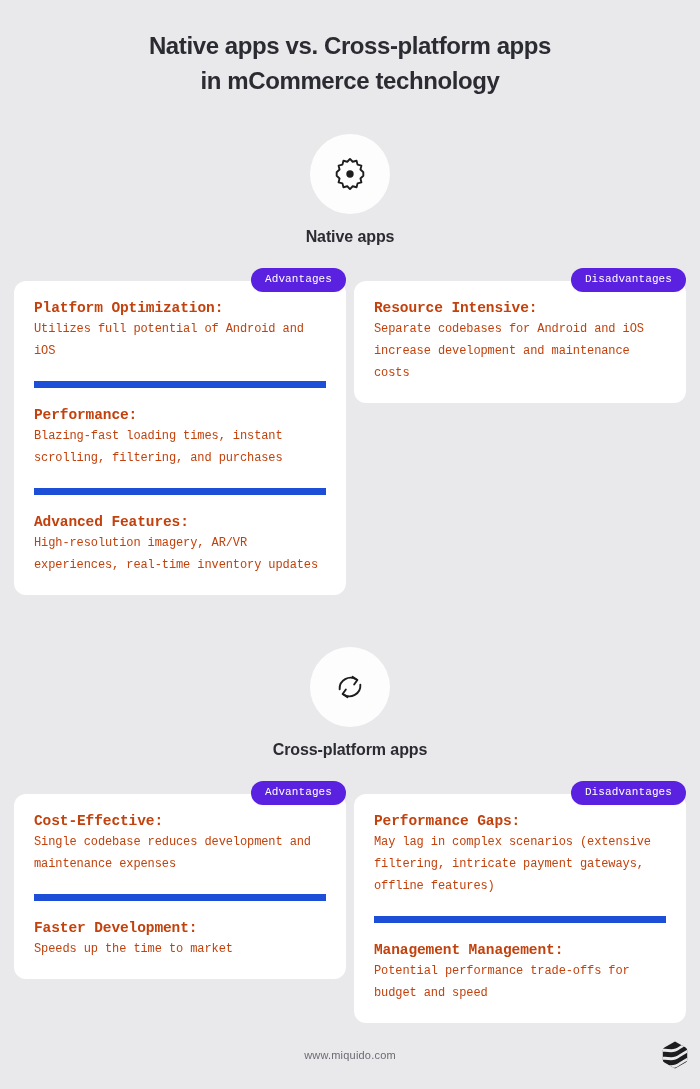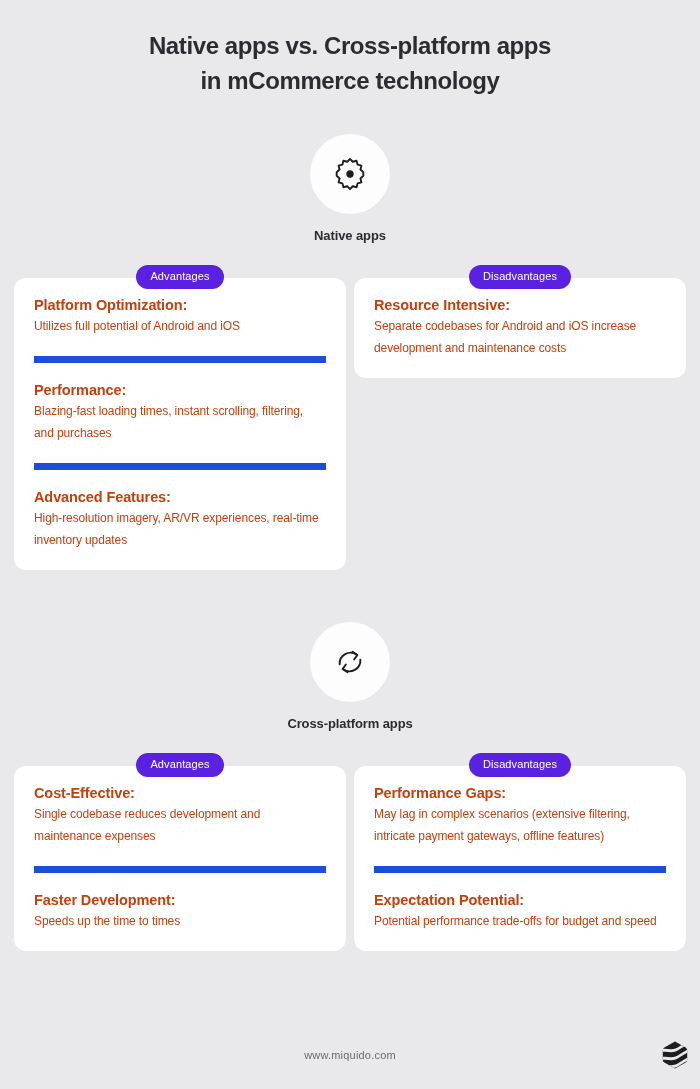--- a/index.html
+++ b/index.html
@@ -49,40 +49,41 @@
     width: 80px;
     height: 80px;
     border-radius: 50%;
     background: #fdfdfd;
     display: flex;
     align-items: center;
     justify-content: center;
   }
   .section-label {
     margin-top: 14px;
-    font-size: 13px;
+    font-size: 16px;
     font-weight: 700;
     letter-spacing: -0.1px;
     color: #2b2b32;
   }
 
   
   .cards-row {
     width: 700px;
     display: flex;
     justify-content: space-between;
     padding: 0 14px;
     align-items: flex-start;
   }
   .column {
     width: 332px;
     position: relative;
     display: flex;
     flex-direction: column;
-    align-items: center;
+    align-items: flex-end;
+    font-family: Liberation Mono, monospace;
   }
   .badge {
     position: relative;
     z-index: 3;
     background: #5b21e0;
     color: #ffffff;
     font-size: 11px;
     line-height: 1;
     padding: 6px 14px 7px 14px;
     border-radius: 999px;
@@ -227,34 +228,34 @@
 
     <div class="column">
       <div class="badge">Advantages</div>
       <div class="card">
         <div class="card-item">
           <div class="item-title">Cost-Effective:</div>
           <div class="item-desc">Single codebase reduces develop­ment and maintenance expenses</div>
         </div>
         <div class="card-item">
           <div class="item-title">Faster Development:</div>
-          <div class="item-desc">Speeds up the time to times</div>
+          <div class="item-desc">Speeds up the time to market</div>
         </div>
       </div>
     </div>
 
     <div class="column">
       <div class="badge">Disadvantages</div>
       <div class="card">
         <div class="card-item">
           <div class="item-title">Performance Gaps:</div>
           <div class="item-desc">May lag in complex scenarios (extensive filtering, intricate pay­ment gateways, offline features)</div>
         </div>
         <div class="card-item">
-          <div class="item-title">Expectation Potential:</div>
+          <div class="item-title">Management Management:</div>
           <div class="item-desc">Potential performance trade-offs for budget and speed</div>
         </div>
       </div>
     </div>
 
   </div>
 
   <div class="footer">
     <span class="footer-url">www.miquido.com</span>
     <svg class="footer-logo" viewBox="0 0 26 28">

